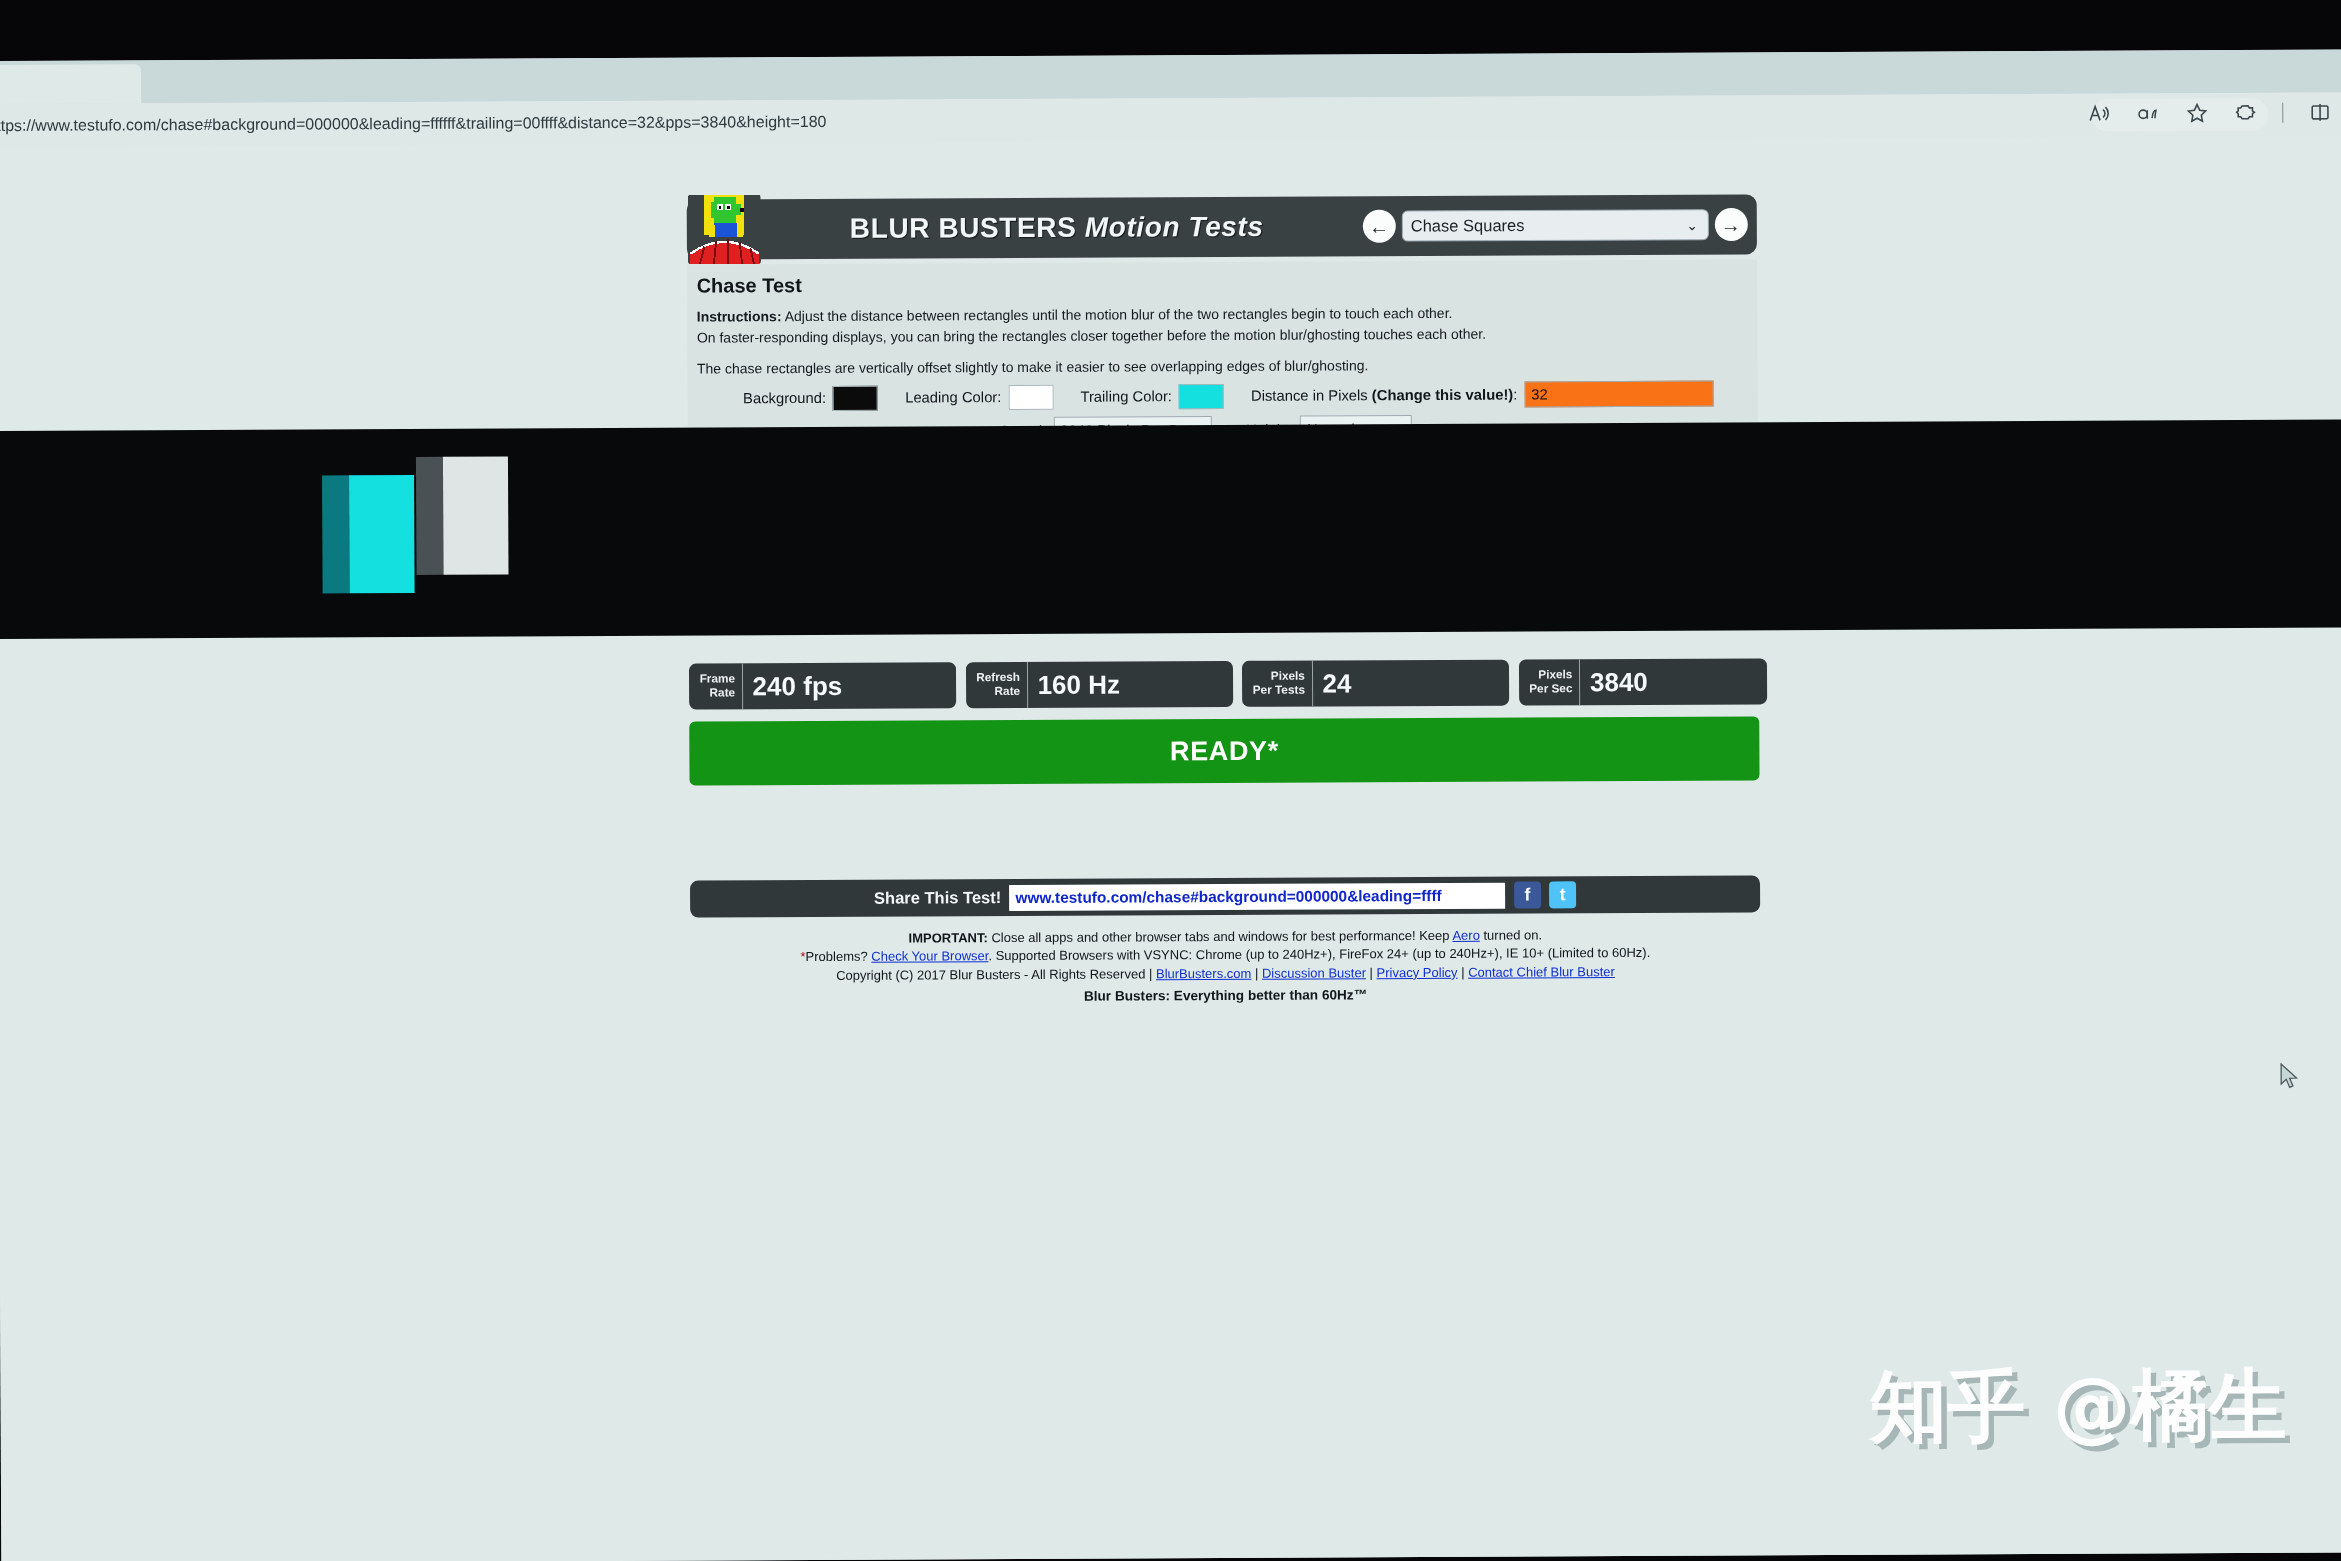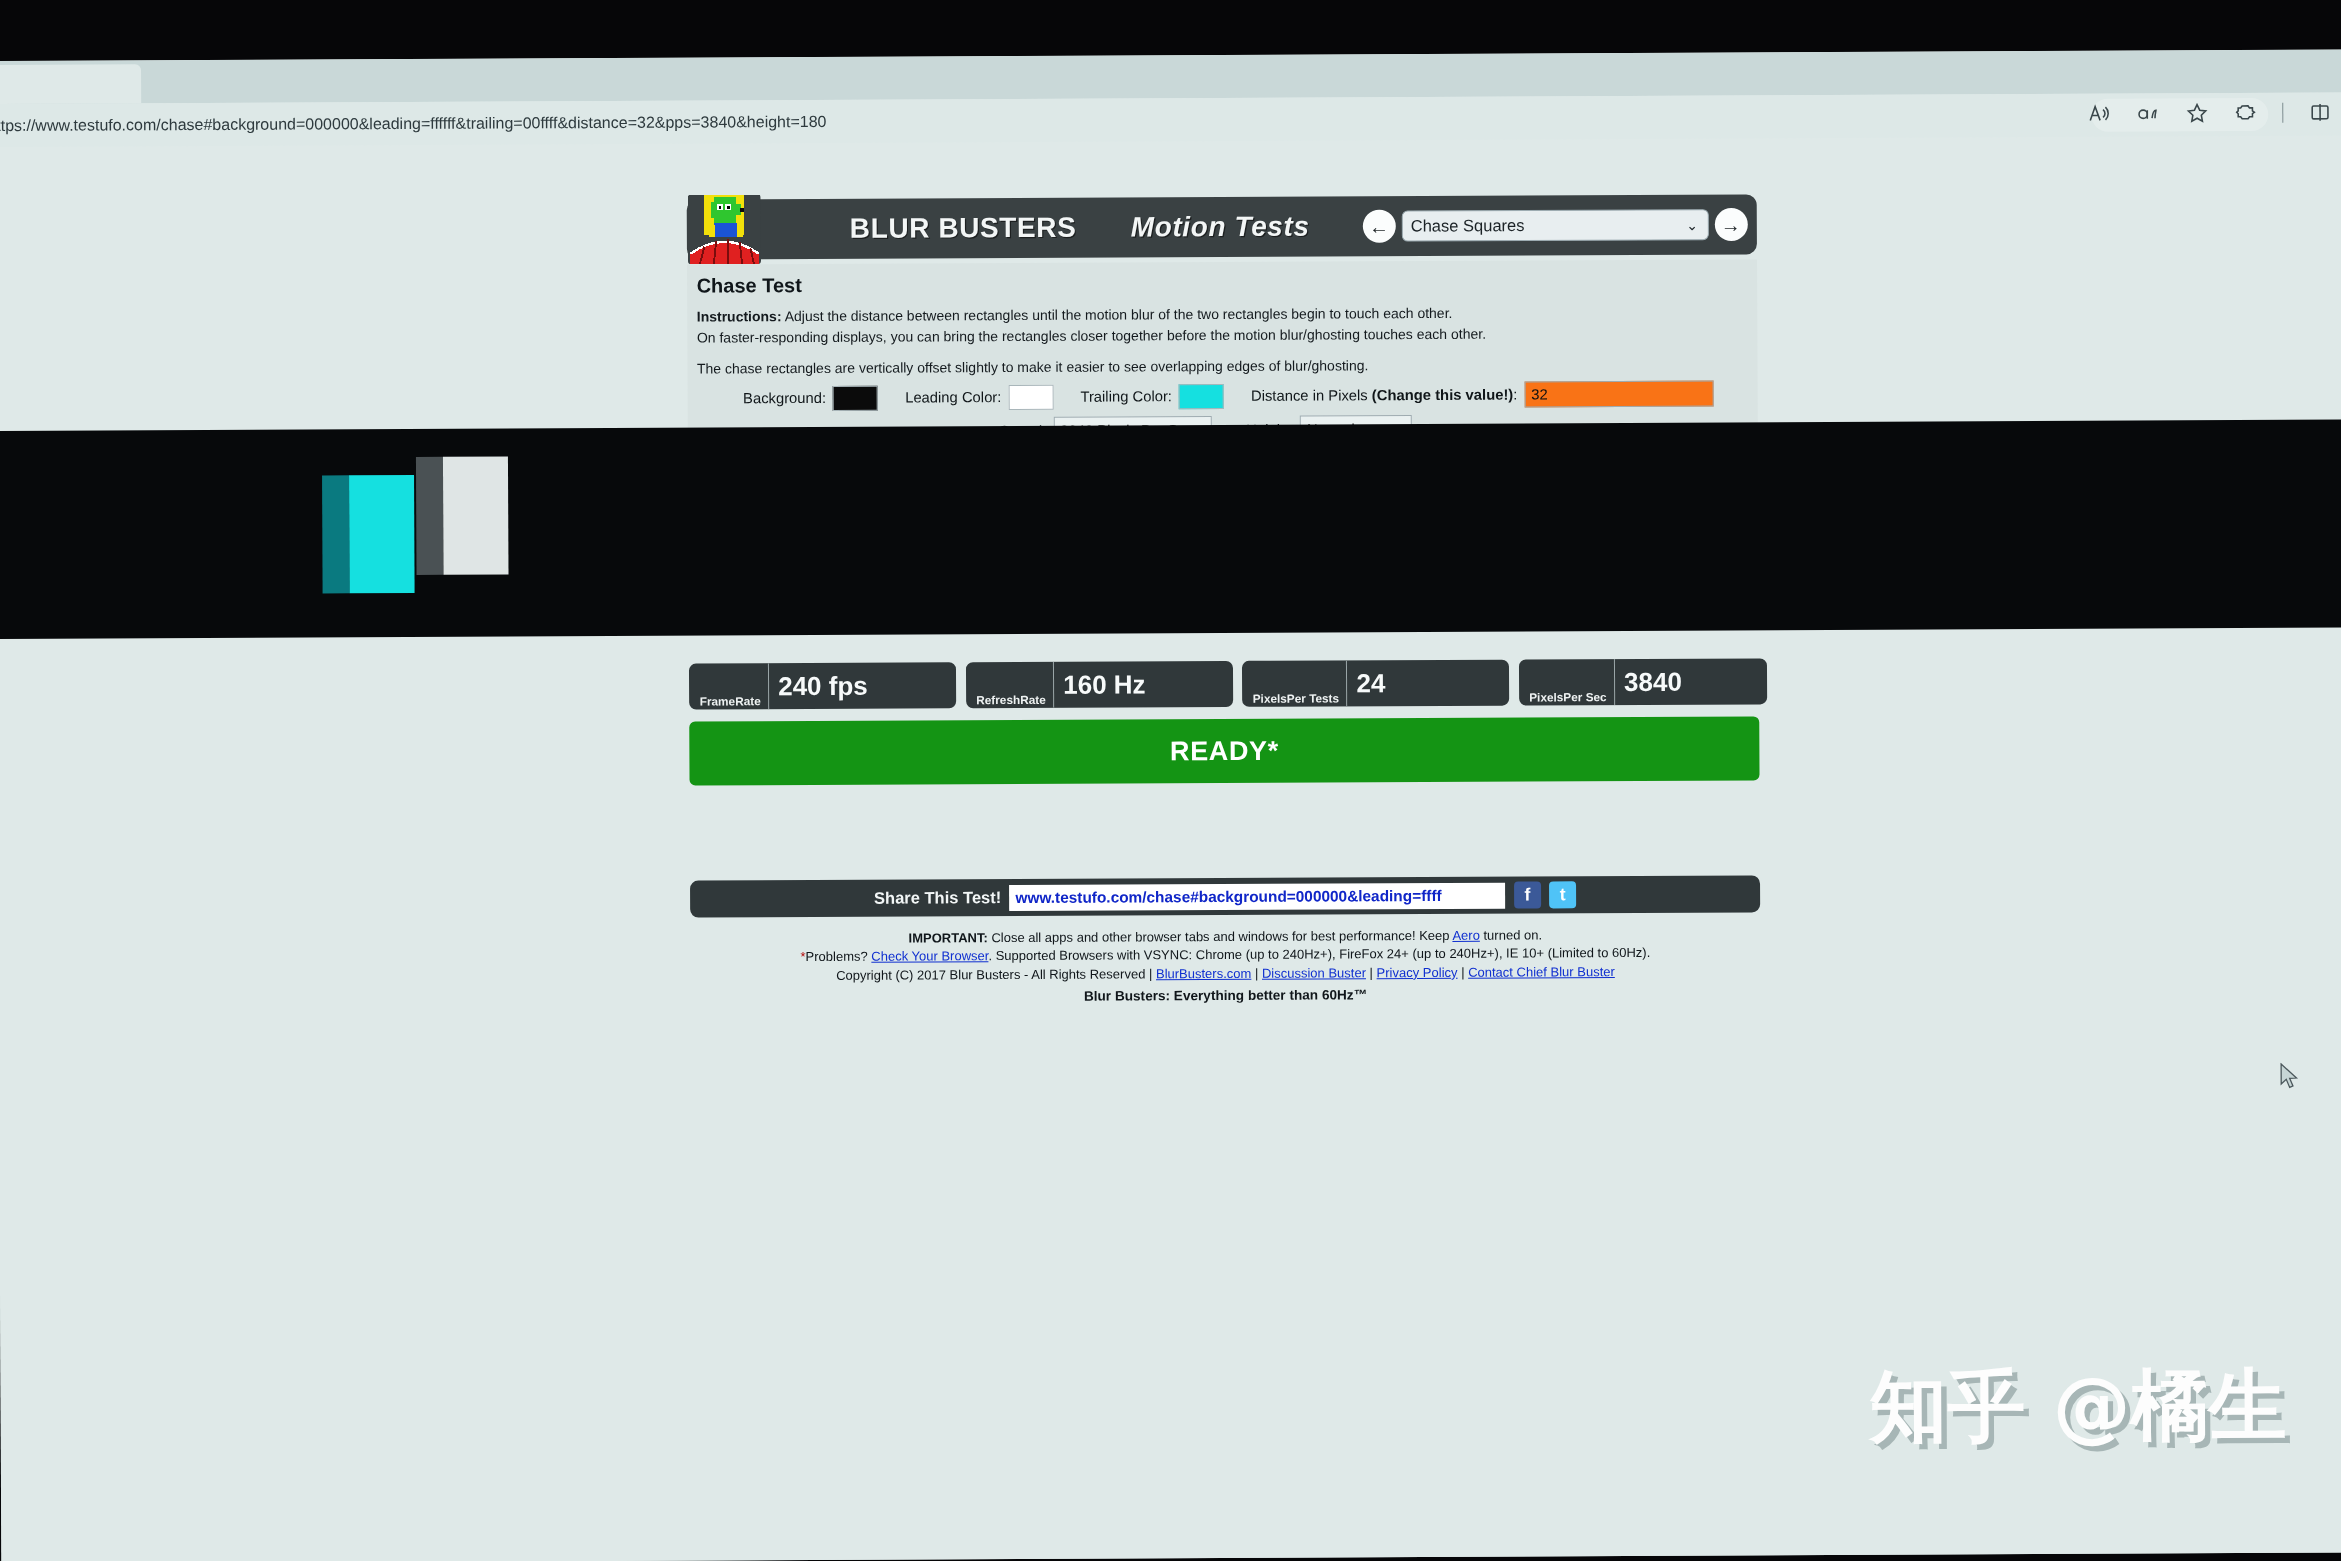--- a/index.html
+++ b/index.html
@@ -97,21 +97,21 @@
   .hdr-logo {
     position:absolute; left:1.2px; top:-4.7px; width:73px; height:70px;
     overflow:hidden; border-radius:3.5px;
   }
   .hdr-title {
     position:absolute; left:163px; top:50%; transform:translateY(-50%);
     font-size:28px; font-weight:700; color:#f3f6f6;
     white-space:nowrap; letter-spacing:0.6px;
     text-shadow:1.2px 1.2px 0 rgba(0,0,0,.5);
   }
-  .hdr-title i { font-style:italic;margin-left:46px; }
+  .hdr-title i { font-style:italic; }
   .hdr-nav {
     position:absolute; right:9.5px; top:50%; transform:translateY(-50%);
     display:flex; align-items:center; gap:5.9px;
   }
   .navbtn {
     width:33px; height:33px; border-radius:50%;
     background:#fbfdfd; color:#1d2326;
     display:flex; align-items:center; justify-content:center;
     font-size:20px; line-height:1;
   }
@@ -183,21 +183,21 @@
   .stats {
     position:absolute; left:692px; top:520px;
     width:1070px; height:46px;
     display:flex; gap:9.5px;
   }
   .statbox {
     background:#30383a; border-radius:7px;
     display:flex; align-items:stretch; overflow:hidden;
   }
   .stat-k {
-    display:flex; flex-direction:row; justify-content:center;
+    display:flex; flex-direction:column; justify-content:center;
     align-items:flex-end; text-align:left;
     padding:0 7px 0 10.6px;
     font-size:11.8px; font-weight:700; color:#eef2f2; line-height:1.15;
     border-right:1.8px solid #9aa6a8;
     white-space:nowrap;
   }
   .stat-v {
     display:flex; align-items:center;
     padding:0 11.8px 0 9.5px;
     font-size:26px; font-weight:700; color:#f7fafa;

